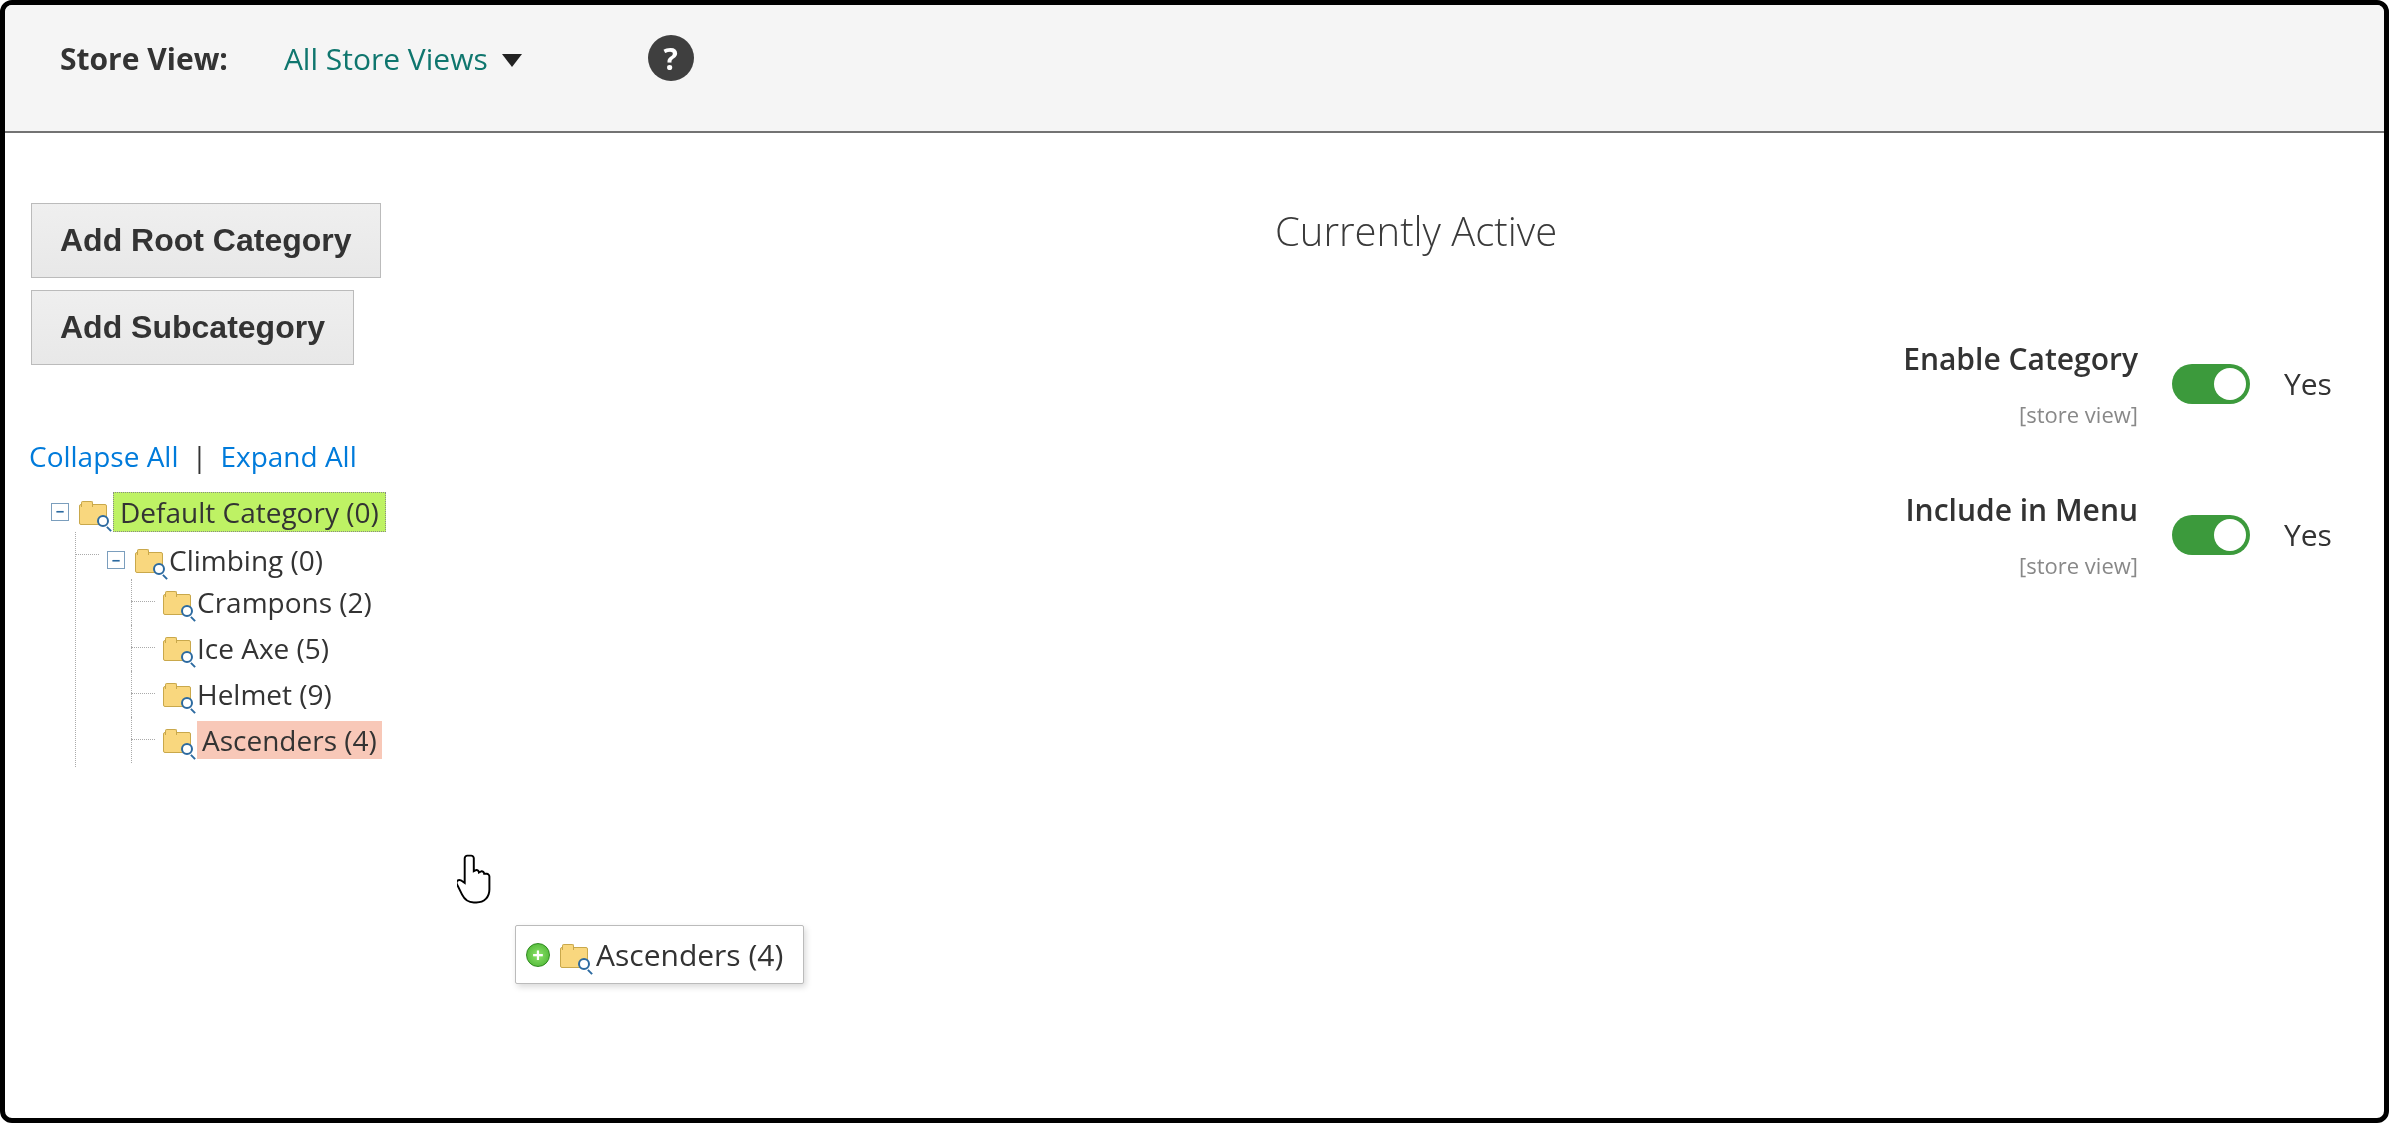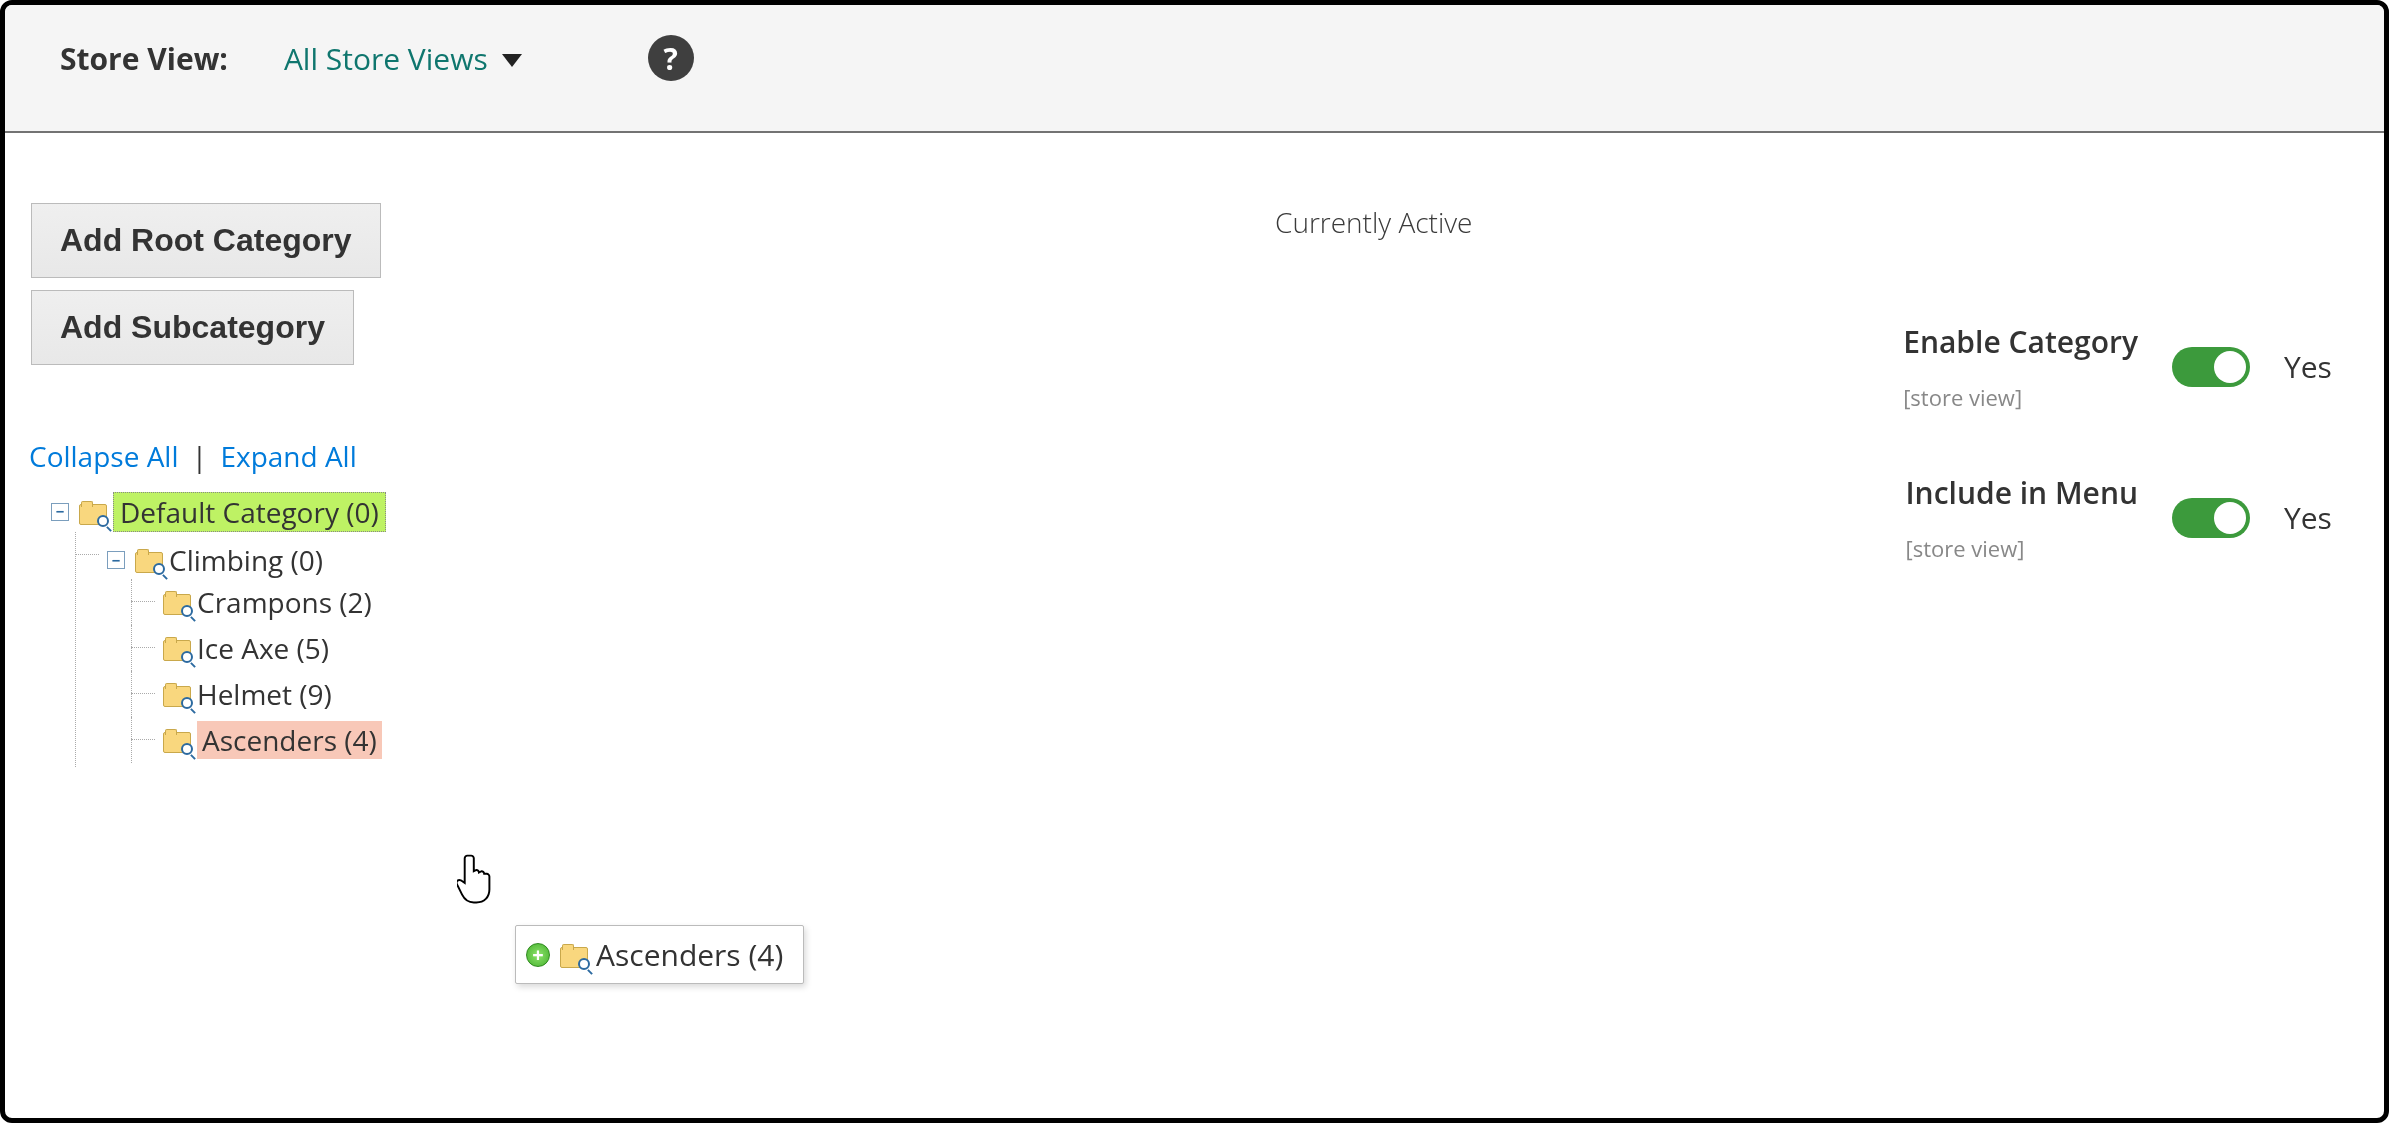--- a/index.html
+++ b/index.html
@@ -126,26 +126,26 @@
   .cursor-hand {
     position: absolute; left: 452px; top: 650px; pointer-events: none;
   }
   .cursor-hand svg { width: 44px; height: 52px; }
   
   .panel {
     background: #f5f5f5; border: 1px solid #ddd;
     padding: 48px 60px; font-size: 40px; font-weight: 300; color: #3a3a3a;
     margin-bottom: 60px;
   }
-  .section-title { font-size: 28px; font-weight: 300; color: #3a3a3a; margin-bottom: 80px; }
+  .section-title { font-size: 40px; font-weight: 300; color: #3a3a3a; margin-bottom: 80px; }
   .field-row {
     display: flex; align-items: center; justify-content: flex-end;
     gap: 34px; margin-bottom: 60px;
   }
-  .field-label-wrap { }
+  .field-label-wrap { text-align: right; }
   .field-label { font-size: 30px; font-weight: 600; color: #333; }
   .scope { display: block; font-size: 22px; color: #888; margin-top: 20px; }
   .toggle-switch {
     width: 78px; height: 40px; border-radius: 40px; background: #3c9a3c;
     position: relative; cursor: pointer; flex-shrink: 0;
   }
   .toggle-switch .knob {
     position: absolute; right: 4px; top: 4px; width: 32px; height: 32px;
     border-radius: 50%; background: #fff;
   }

